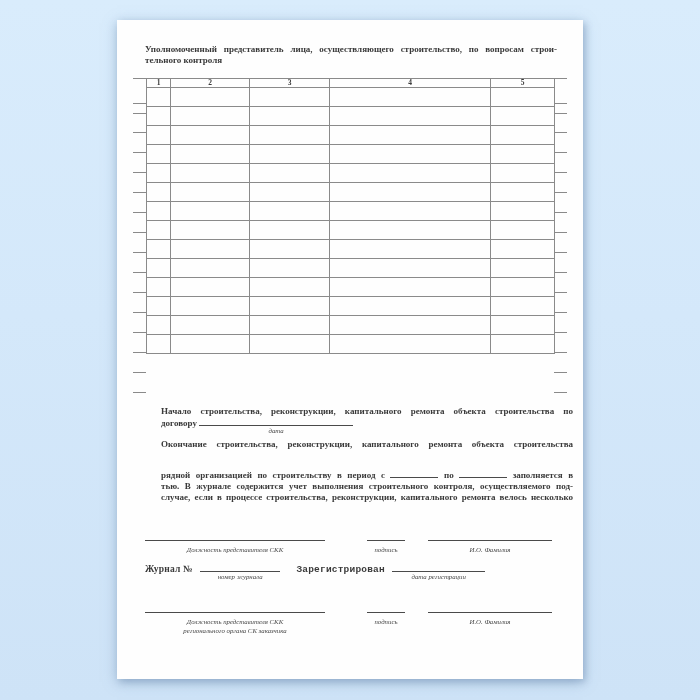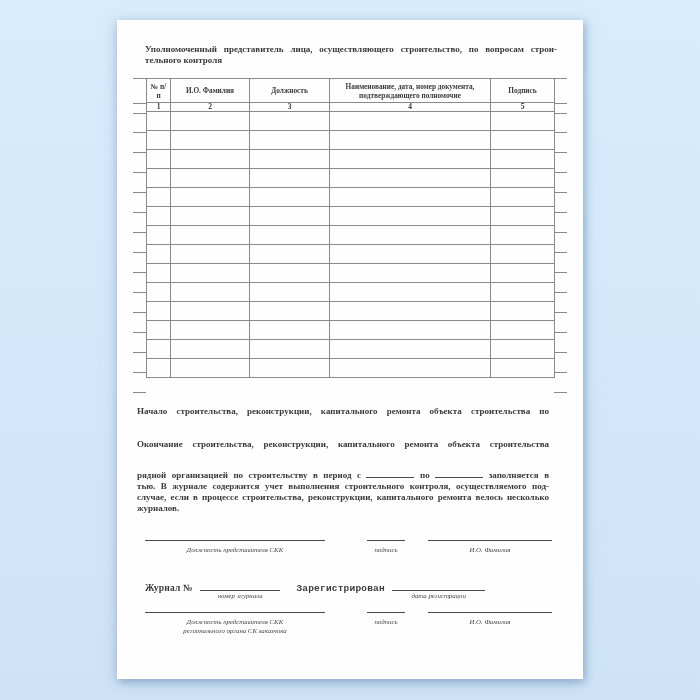--- a/index.html
+++ b/index.html
@@ -49,36 +49,36 @@
   .tbl .emptyrow td { height:19px; }
 
   
   .bw { position:relative; display:inline-block; vertical-align:baseline; }
   .bl { display:block; height:8px; border-bottom:1px solid #4a4a4a; }
   .cap {
     position:absolute; left:0; right:0; top:9px; text-align:center;
     font:italic 6.8px/8px "Liberation Serif", serif; font-weight:normal;
     white-space:nowrap; color:#454545;
   }
-  .blk-line { position:absolute; left:20px; width:412px; }
+  .blk-line { position:absolute; left:44px; width:412px; }
 
   
   .sig { position:absolute; left:28px; width:412px; height:34px; }
   .su { position:absolute; top:0; height:9px; border-bottom:1px solid #4a4a4a; }
   .sc {
     position:absolute; text-align:center;
     font:italic 6.8px/9px "Liberation Serif", serif; font-weight:normal; color:#454545;
   }
   .u1 { left:0;   width:180px; }
   .u2 { left:222px; width:38px; }
   .u3 { left:283px; width:124px; }
   .sc { top:13px; }
 
   
-  .reg { position:absolute; left:28px; top:563px; width:412px; white-space:nowrap; }
+  .reg { position:absolute; left:28px; top:544px; width:412px; white-space:nowrap; }
   .reg-label { font:bold 9.5px/11px "Liberation Serif", serif; letter-spacing:.2px; }
   .gap-right { margin-right:5px; }
   .gap-left { margin-left:14px;font-family:Liberation Mono, monospace; }
 
   .w40  { width:40px; }
   .w48  { width:48px; }
   .w80  { width:80px; }
   .w93  { width:93px; }
   .w150 { width:150px; }
   .w154 { width:154px; }
@@ -99,27 +99,20 @@
       <div class="comb comb-right"></div>
       <table class="tbl">
         <colgroup>
           <col style="width:24px">
             <col style="width:79px">
             <col style="width:80px">
           <col style="width:161px">
             <col style="width:64px">
         </colgroup>
         <thead>
-          <tr>
-            <th>№ п/п</th>
-            <th>И.О. Фамилия</th>
-            <th>Должность</th>
-            <th>Наименование, дата, номер документа, подтверждающего полномочие</th>
-            <th>Подпись</th>
-          </tr>
           <tr class="numrow">
             <td>1</td>
             <td>2</td>
             <td>3</td>
             <td>4</td>
             <td>5</td>
           </tr>
         </thead>
         <tbody>
           <tr class="emptyrow">
@@ -218,34 +211,40 @@
             <td></td>
             <td></td>
             <td></td>
             <td></td>
           </tr>
           </tbody>
       </table>
     </div>
 
     <div class="blk-line jline" style="top:386px">Начало строительства, реконструкции, капитального ремонта объекта строительства по</div>
+    <div class="blk-line lline" style="top:398px">
+      <span>договору</span>
+      <span class="bw w154">
+        <span class="bl"></span>
+        <span class="cap">дата</span>
+      </span>
+    </div>
 
     <div class="blk-line jline" style="top:419px">Окончание строительства, реконструкции, капитального ремонта объекта строительства</div>
 
     <div class="blk-line" style="top:450px">
       <div class="jline">
         <span>рядной организацией по строительству в период с</span>
         <span class="bw w48"><span class="bl"></span></span>
         <span>по</span>
         <span class="bw w48"><span class="bl"></span></span>
         <span>заполняется в</span>
       </div>
       <div class="jline">тью. В журнале содержится учет выполнения строительного контроля, осуществляемого под-</div>
       <div class="jline">случае, если в процессе строительства, реконструкции, капитального ремонта велось несколько</div>
-      <div class="lline">журналов.</div>
     </div>
 
     <div class="sig" style="top:512px">
       <span class="su u1"></span>
       <span class="sc u1">Должность представителя СКК</span>
       <span class="su u2"></span>
       <span class="sc u2">подпись</span>
       <span class="su u3"></span>
       <span class="sc u3">И.О. Фамилия</span>
     </div>

